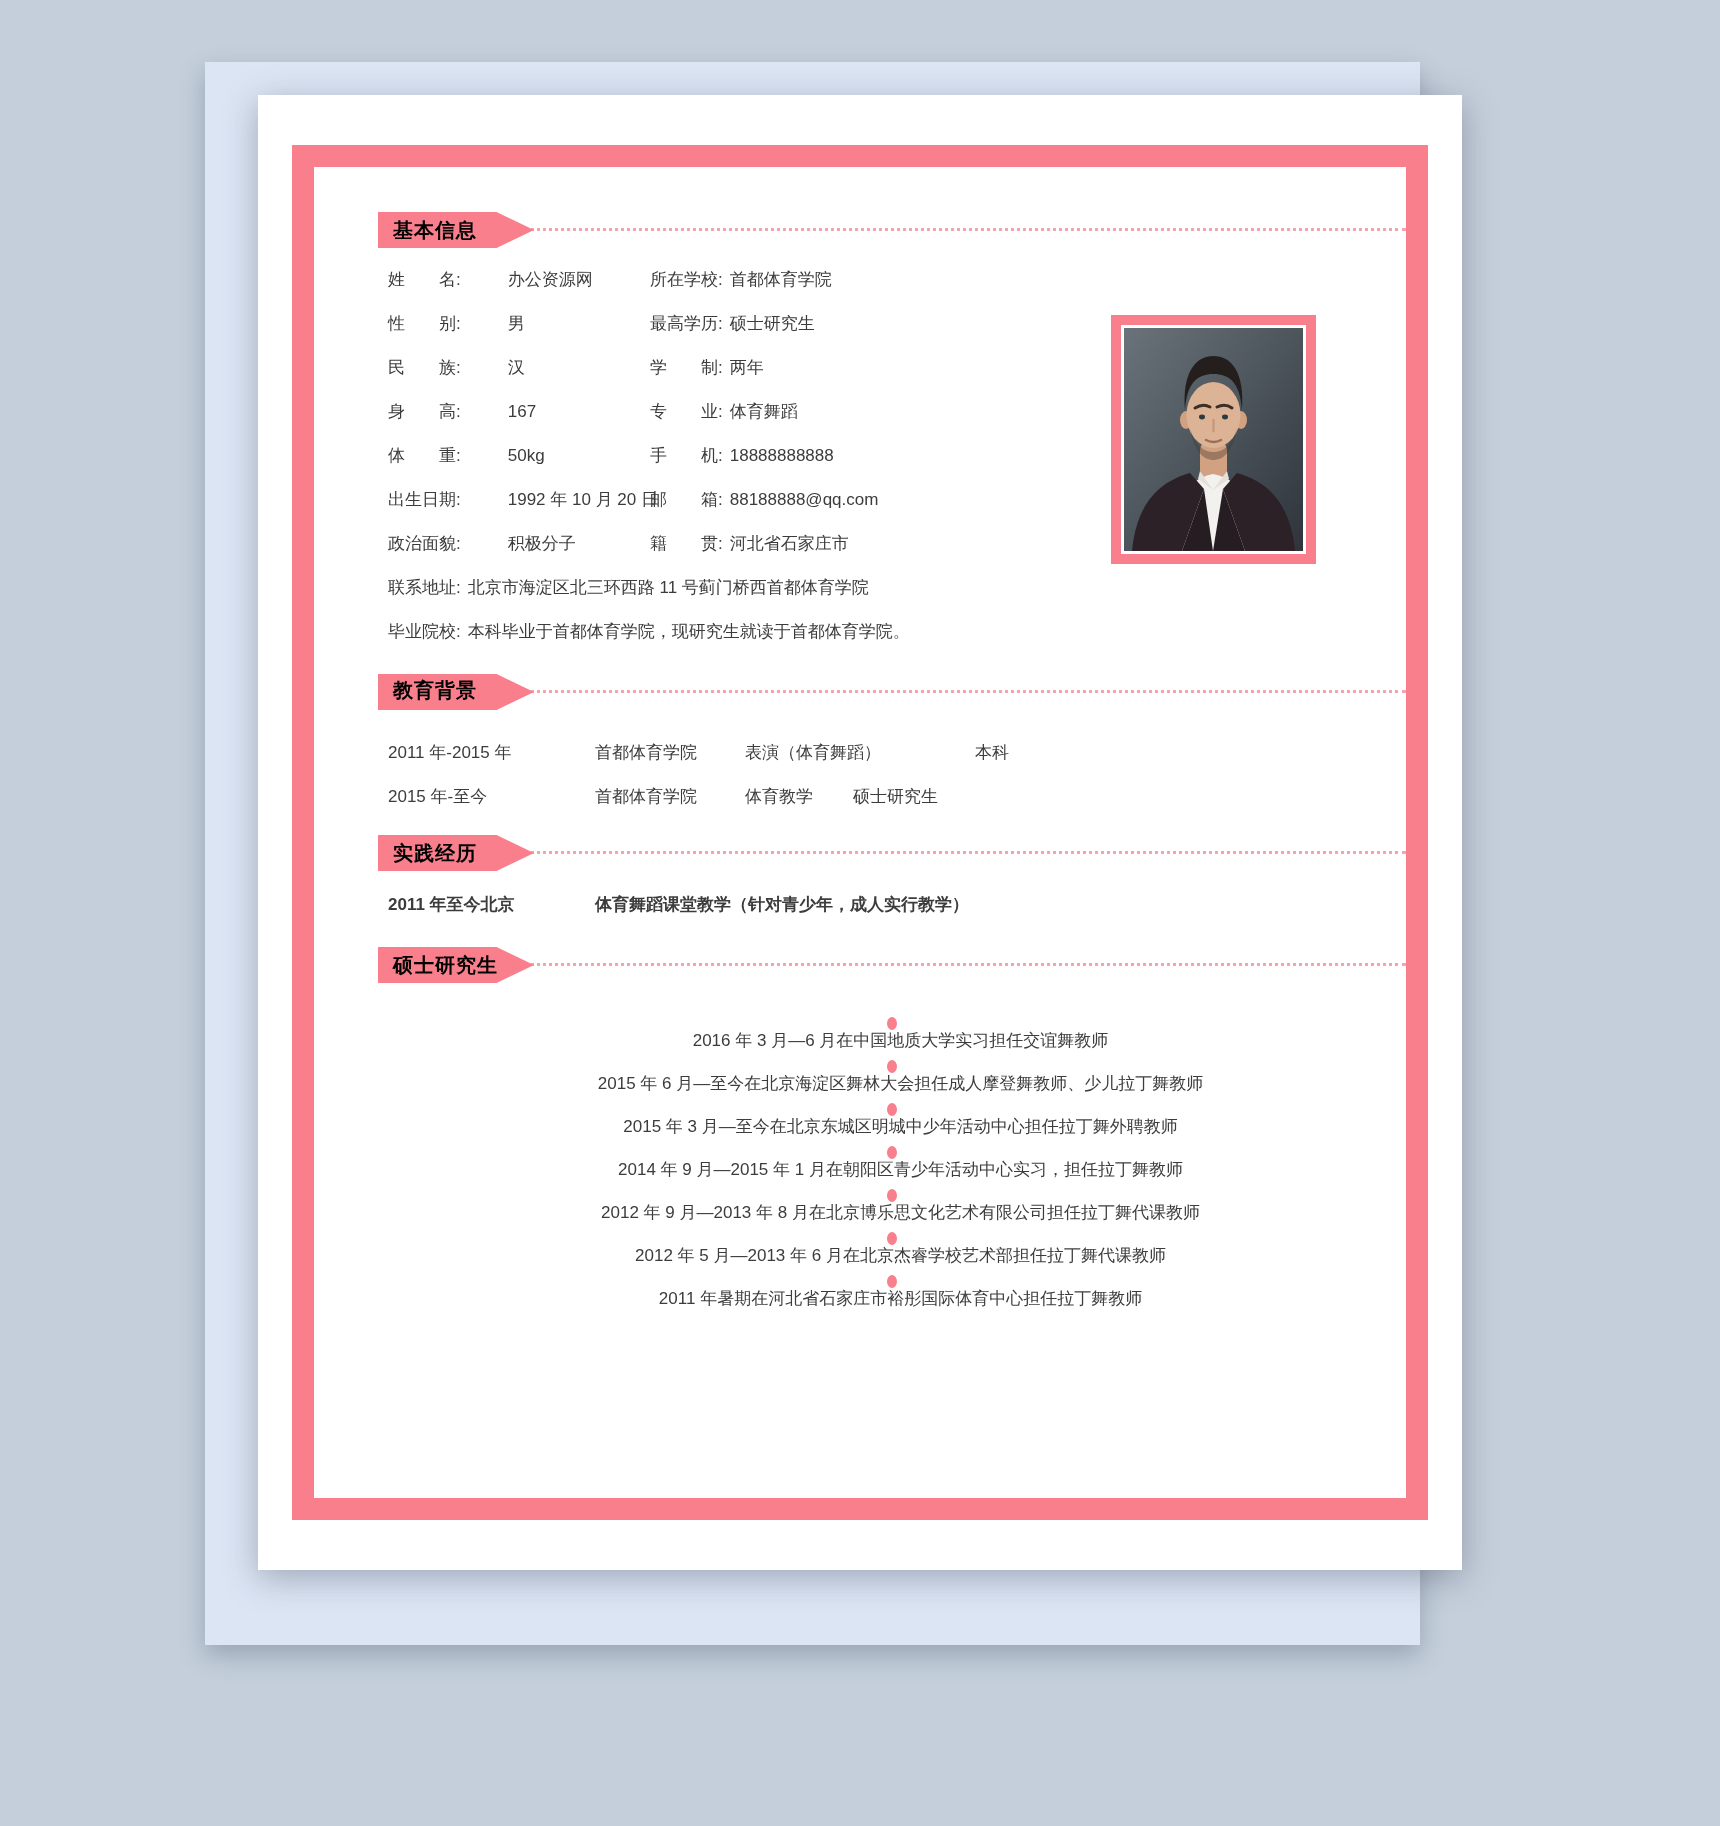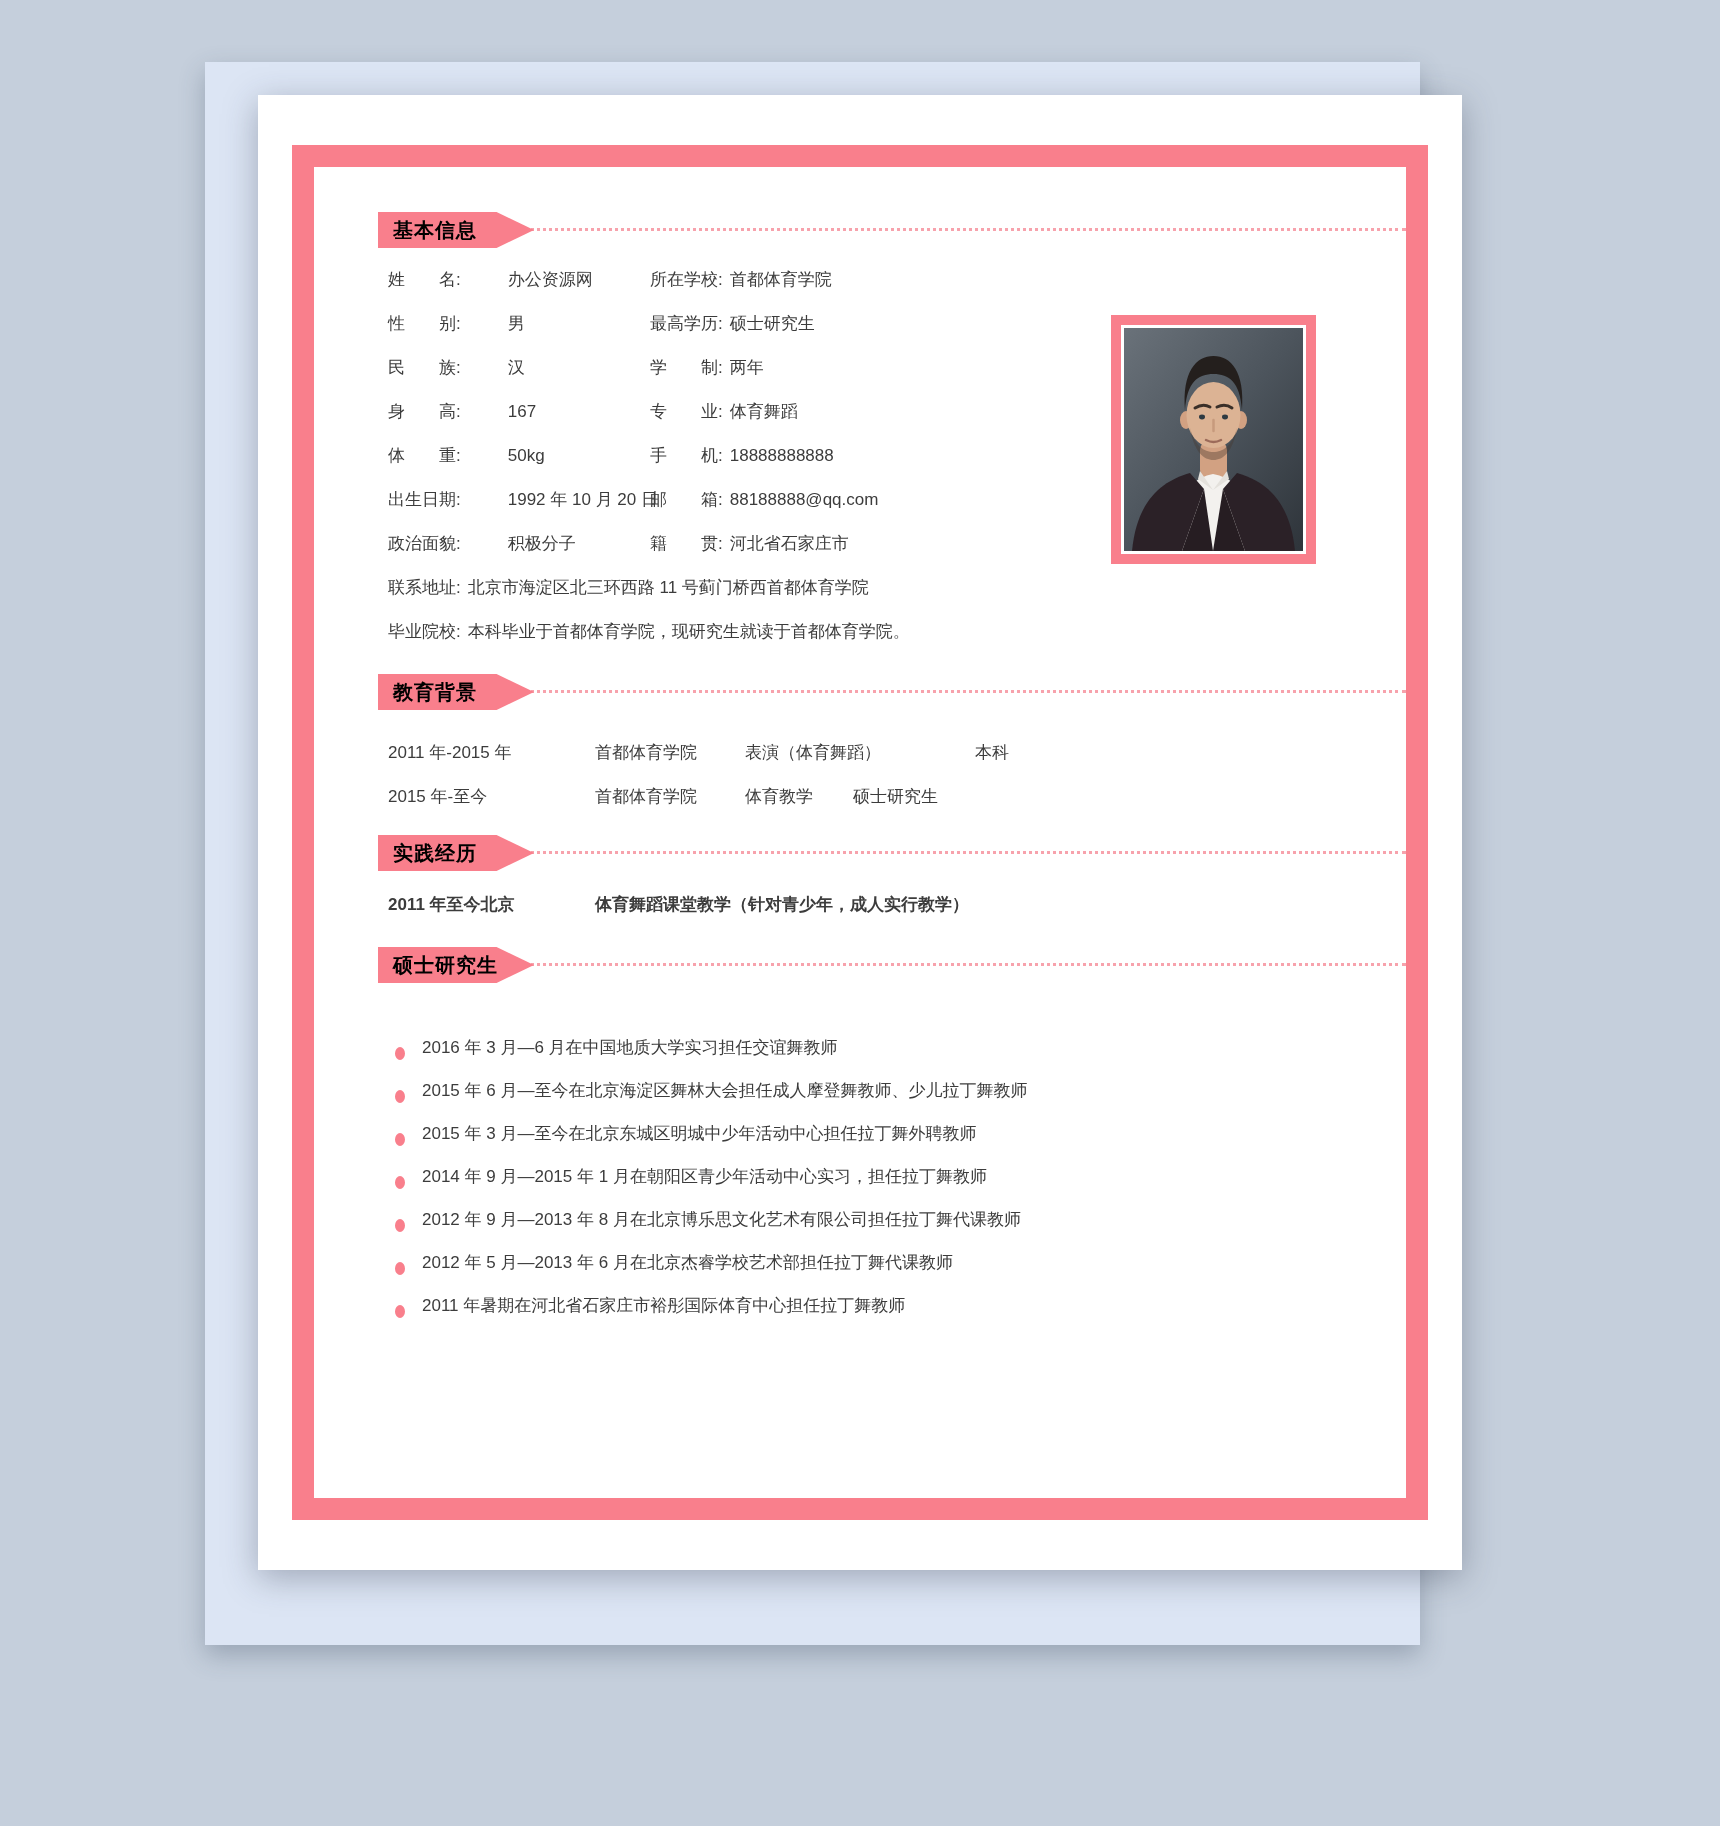--- a/index.html
+++ b/index.html
@@ -55,38 +55,38 @@
 
   
   .photo-frame {
     position:absolute; left:853px; top:220px; width:205px; height:249px;
     background:#f97f8c; padding:10px;
   }
   .photo-mat { width:100%; height:100%; background:#ffffff; padding:3px; }
   .photo { width:100%; height:100%; display:block; }
 
   
-  .sec-edu { margin-top:20px; }
+  .sec-edu { margin-top:20px;font-family:Liberation Mono, monospace; }
   .edu-rows { margin-top:11px; }
   .edu-row { display:flex; height:44px; align-items:flex-end; padding-left:10px; }
   .edu-period { width:207px; }
   .edu-school { width:150px; }
   .edu-row:nth-of-type(1) .edu-degree { margin-left:94px; }
   .edu-row:nth-of-type(2) .edu-degree { margin-left:40px; }
 
   
   .sec-practice { margin-top:26px; }
   .practice-rows { margin-top:12px; }
   .practice-row { display:flex; height:44px; align-items:center; padding-left:10px;font-weight:bold; }
   .practice-period { width:207px; }
 
   
   .sec-work { margin-top:20px; }
   .work-list { margin-top:34px; list-style:none; }
-  .work-item { height:43px; display:flex; align-items:flex-end; padding-left:17px; }
+  .work-item { height:43px; display:flex; align-items:center; padding-left:17px;flex-direction:column; }
   .bullet-dot {
     width:10px; height:13px; border-radius:50%;
     background:#f97f8c; margin-right:17px; flex:0 0 auto;
   }
 </style>
 </head>
 <body>
 
 <div class="stage">
   <div class="back-sheet"></div>

